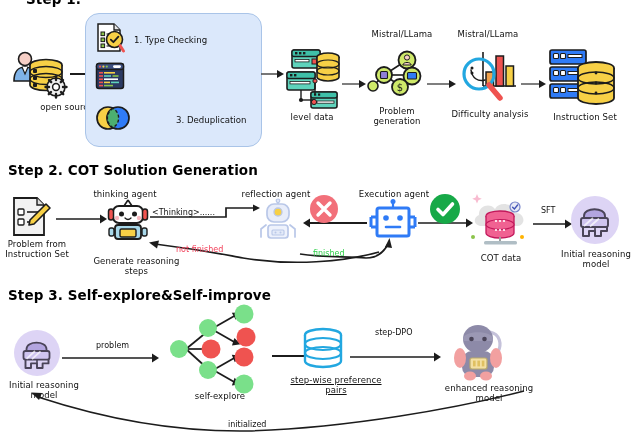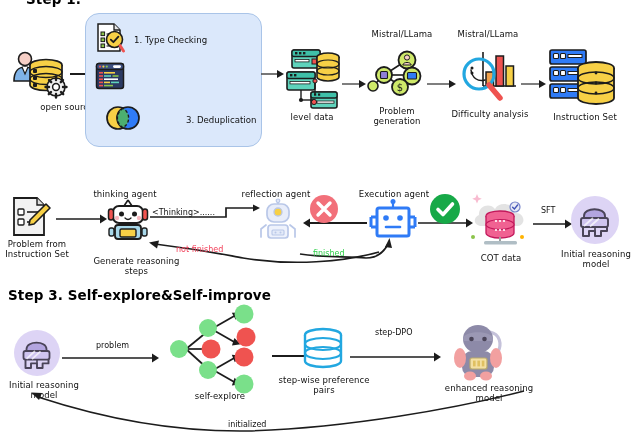--- a/index.html
+++ b/index.html
@@ -110,21 +110,21 @@
           <rect x="4" y="19.6" width="4" height="1.6" fill="#ef5350"></rect>
             <rect x="9" y="19.6" width="6" height="1.6" fill="#f7d046"></rect>
             <rect x="16" y="19.6" width="8" height="1.6" fill="#5fd3bc"></rect>
           <rect x="4" y="22.8" width="4" height="1.6" fill="#ef5350"></rect>
             <rect x="9" y="22.8" width="9" height="1.6" fill="#8bc34a"></rect>
         </g>
       </svg>
     </span>
   </div>
 
-  <div class="panel-row" style="left:107px;top:104px;gap:47px;">
+  <div class="panel-row" style="left:97px;top:104px;gap:47px;">
     <span>
       <svg width="32" height="28" viewBox="0 0 32 28">
         <circle cx="11" cy="14" r="11" fill="#f7d046" stroke="#1c1c1c" stroke-width="1.7"></circle>
         <circle cx="21" cy="14" r="11" fill="#2f7bf6" stroke="#1c1c1c" stroke-width="1.7"></circle>
         <path d="M16 4.4 A11 11 0 0 0 16 23.6 A11 11 0 0 0 16 4.4 Z" fill="#4caf70" stroke="#1c1c1c" stroke-width="1.4" stroke-dasharray="3 2"></path>
       </svg>
     </span>
     <span class="panel-text">3. Deduplication</span>
   </div>
 
@@ -255,20 +255,21 @@
       <path d="M30 20 L30 50 A18 6 0 0 0 66 50 L66 20" fill="#f7d046" stroke="#1c1c1c" stroke-width="1.8"></path>
       <ellipse cx="48" cy="30" rx="18" ry="6" fill="none" stroke="#1c1c1c" stroke-width="1.4"></ellipse>
       <ellipse cx="48" cy="40" rx="18" ry="6" fill="none" stroke="#1c1c1c" stroke-width="1.4"></ellipse>
       <circle cx="48" cy="25" r="1.4" fill="#1c1c1c"></circle>
         <circle cx="48" cy="35" r="1.4" fill="#1c1c1c"></circle>
         <circle cx="48" cy="45" r="1.4" fill="#1c1c1c"></circle>
     </svg>
   </div>
   <div class="abs lbl" style="left:542px;top:113px;width:86px;">Instruction Set</div>
 
+  <div class="abs step-title" style="left:8px;top:162px;">Step 2. COT Solution Generation</div>
 
   <div class="abs" style="left:10px;top:196px;width:42px;height:42px;">
     <svg width="42" height="42" viewBox="0 0 42 42">
       <path d="M4 2 H27 L34 9 V39 H4 Z" fill="#f2f2f2" stroke="#1c1c1c" stroke-width="1.8"></path>
       <path d="M27 2 V9 H34" fill="#dcdcdc" stroke="#1c1c1c" stroke-width="1.4"></path>
       <rect x="8" y="13" width="6" height="6" rx="1" fill="#ffffff" stroke="#1c1c1c" stroke-width="1.3"></rect>
       <rect x="8" y="23" width="6" height="6" rx="1" fill="#ffffff" stroke="#1c1c1c" stroke-width="1.3"></rect>
       <line x1="17" y1="16" x2="28" y2="16" stroke="#1c1c1c" stroke-width="1.6"></line>
       <line x1="17" y1="26" x2="24" y2="26" stroke="#1c1c1c" stroke-width="1.6"></line>
       <path d="M36 8 L40 12 L24 28 L19 29 L20 24 Z" fill="#f7d046" stroke="#1c1c1c" stroke-width="1.6" stroke-linejoin="round"></path>
@@ -504,21 +505,21 @@
   </div>
 
   <div class="abs" style="left:300px;top:328px;width:46px;height:42px;">
     <svg width="46" height="42" viewBox="0 0 46 42">
       <ellipse cx="23" cy="7" rx="18" ry="6" fill="#ffffff" stroke="#22a7e0" stroke-width="2.4"></ellipse>
       <path d="M5 7 L5 33 A18 6 0 0 0 41 33 L41 7" fill="#ffffff" stroke="#22a7e0" stroke-width="2.4"></path>
       <ellipse cx="23" cy="16" rx="18" ry="6" fill="none" stroke="#22a7e0" stroke-width="2.2"></ellipse>
       <ellipse cx="23" cy="25" rx="18" ry="6" fill="none" stroke="#22a7e0" stroke-width="2.2"></ellipse>
     </svg>
   </div>
-  <div class="abs lbl" style="left:272px;top:376px;width:104px;">step-wise preference pairs</div>
+  <div class="abs lbl" style="left:284px;top:376px;width:104px;text-decoration:underline;">step-wise preference pairs</div>
 
   <div class="abs arrow-lbl" style="left:375px;top:328px;">step-DPO</div>
   <div class="abs" style="left:350px;top:349px;">
     <svg width="92" height="14" viewBox="0 0 92 14">
       <line x1="0" y1="7" x2="85" y2="7" stroke="#1c1c1c" stroke-width="1.7"></line>
       <path d="M84 2.6 L91 7 L84 11.4 Z" fill="#1c1c1c"></path>
     </svg>
   </div>
 
   <div class="abs" style="left:450px;top:322px;width:56px;height:58px;">

